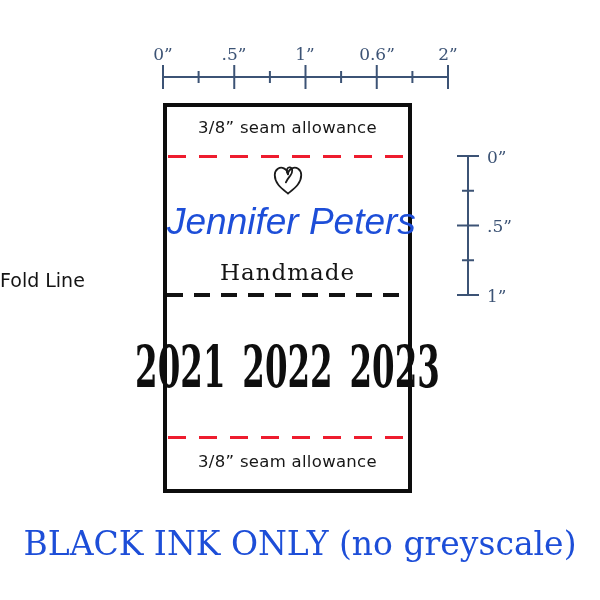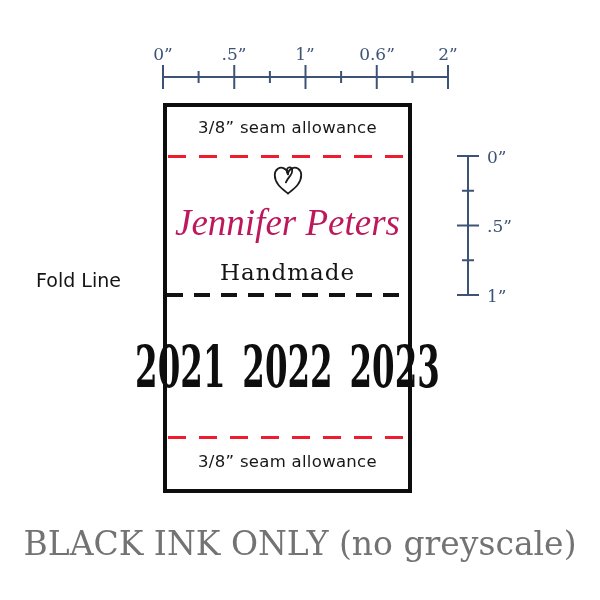--- a/index.html
+++ b/index.html
@@ -43,43 +43,43 @@
     background:repeating-linear-gradient(to right,var(--accent-red) 0 18px,transparent 18px 31px);
   }
   .dash-red.top{top:48px;}
   .dash-red.bottom{top:329px;}
   .dash-black{
     position:absolute;left:0;right:0;height:4px;top:186px;
     background:repeating-linear-gradient(to right,#121212 0 16px,transparent 16px 27px);
   }
   .heart-wrap{position:absolute;left:0;right:0;top:57px;display:flex;justify-content:center;}
   .brand-name{
-    top:94px;font-family:Liberation Serif, serif;font-style:italic;
-    font-size:37px;color:#be185d;white-space:nowrap;
+    top:94px;font-family:Liberation Sans, sans-serif;font-style:italic;
+    font-size:37px;color:#1d4ed8;white-space:nowrap;
   }
   .brand-sub{
     top:152px;font-family:"DejaVu Serif", serif;font-size:23px;
     letter-spacing:1px;color:#151515;text-align:center;
   }
   .years-row{
     position:absolute;left:0;right:0;top:226px;display:flex;justify-content:center;
     gap:30px;font-family:"DejaVu Serif", serif;font-weight:700;font-size:58px;
     transform:scaleX(0.56);transform-origin:center;white-space:nowrap;color:#0e0e0e;
   }
 
   
   .fold-note{
-    position:absolute;left:0;top:269px;width:157px;text-align:center;
+    position:absolute;left:0;top:269px;width:157px;text-align:left;
     font-family:"DejaVu Sans", sans-serif;font-size:19px;line-height:23px;color:#141414;
   }
 
   
   .footer{
     position:absolute;left:0;right:0;top:524px;text-align:center;
-    font-family:"DejaVu Serif", serif;font-size:33px;color:#737373;white-space:nowrap;
+    font-family:"DejaVu Serif", serif;font-size:33px;color:#1d4ed8;white-space:nowrap;
   }
 
   svg .stroke-blue{stroke:var(--ruler-blue);stroke-width:2;}
   svg .stroke-ink{stroke:#1a1a1a;fill:none;stroke-width:1.7;stroke-linecap:round;}
 </style>
 </head>
 <body>
 
 <div class="stage">
 

